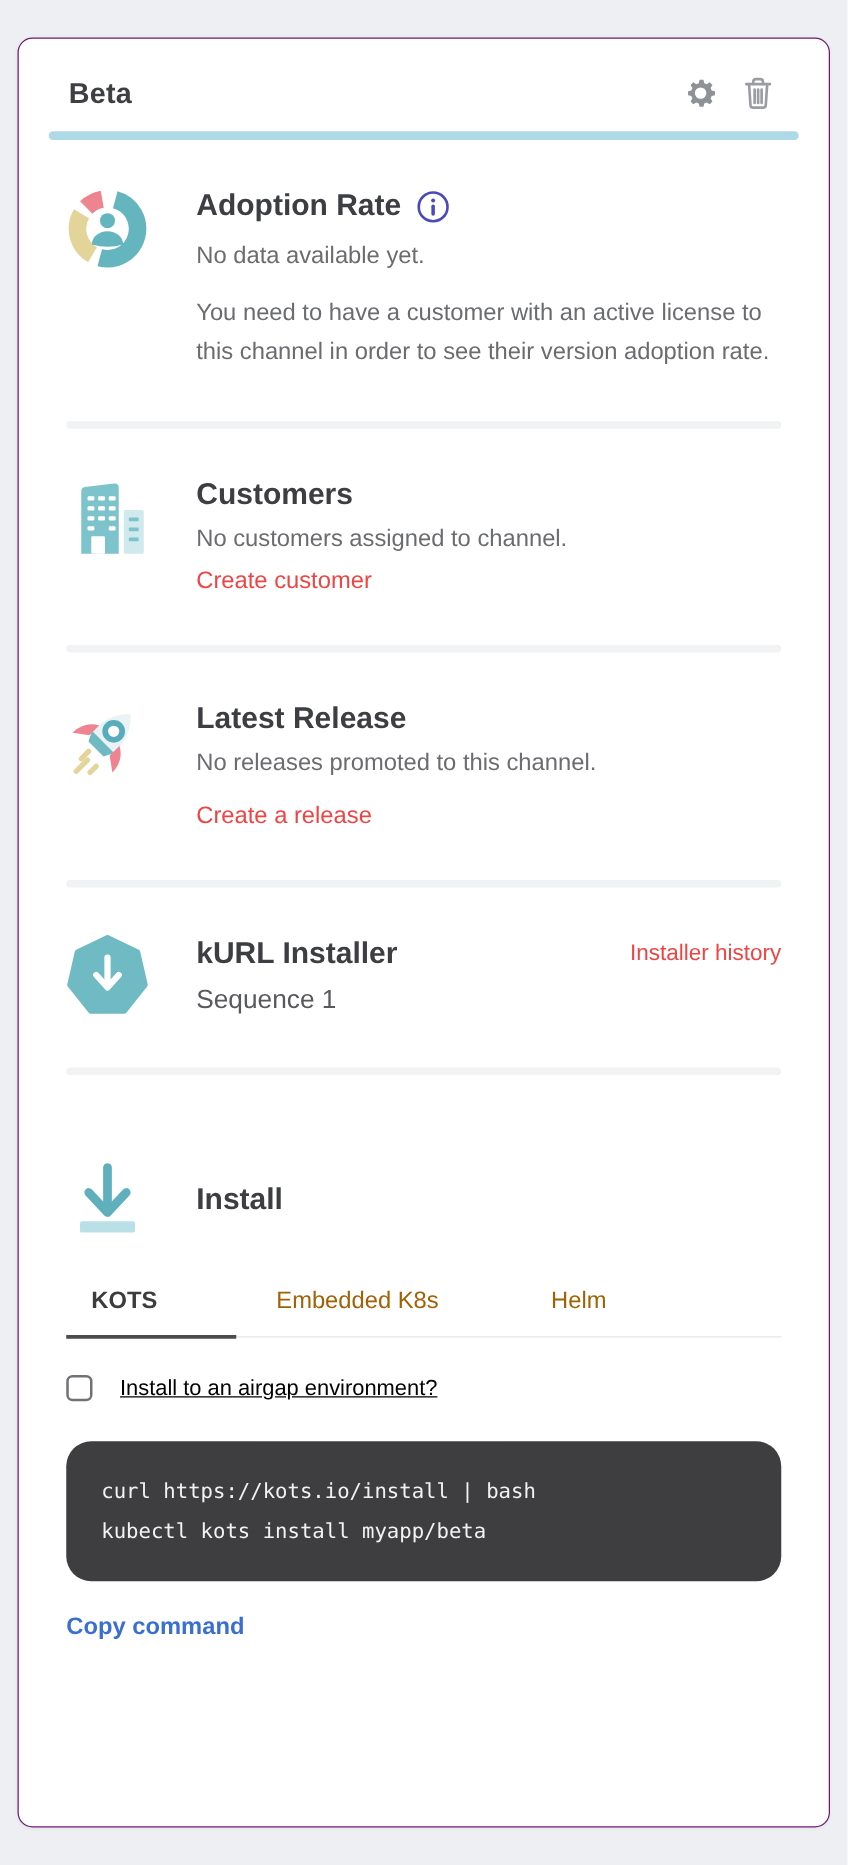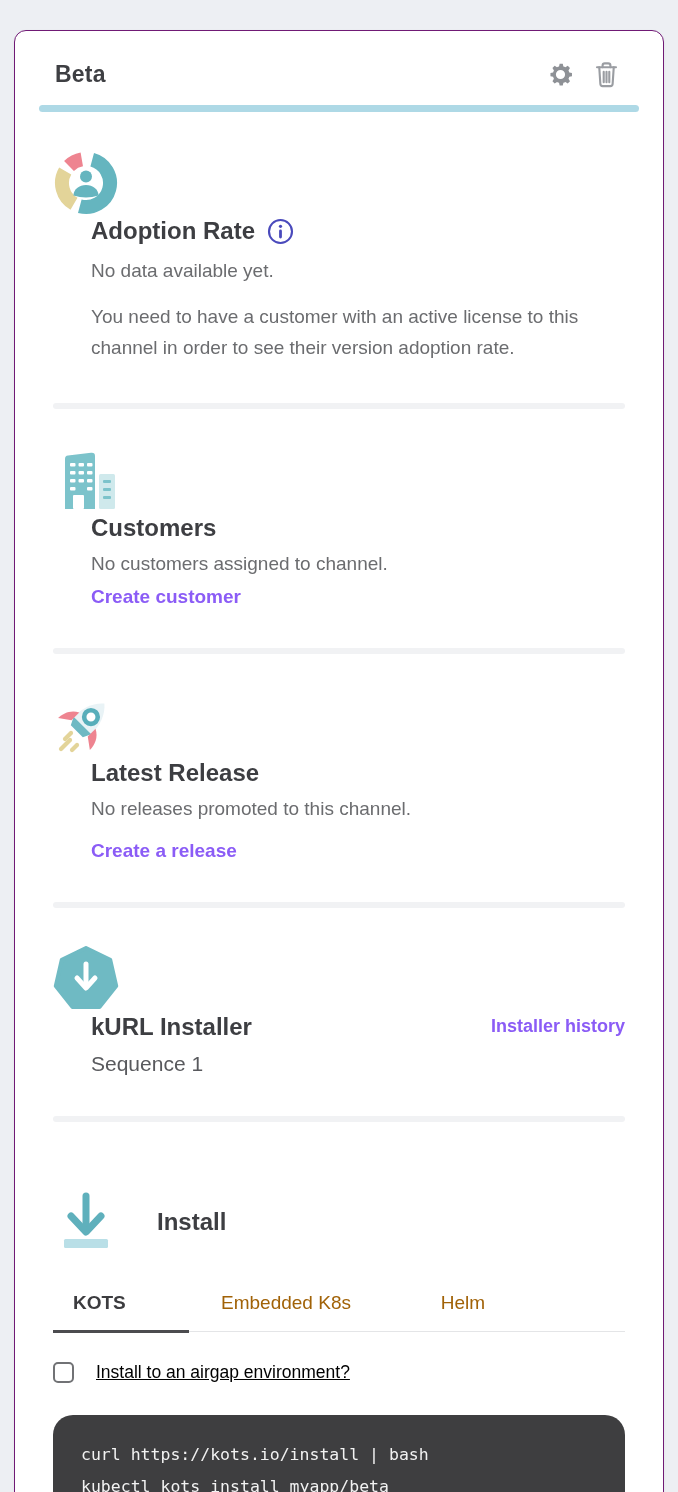--- a/index.html
+++ b/index.html
@@ -33,41 +33,41 @@
   }
   .header-actions { display: flex; align-items: center; gap: 16px; }
   .icon-btn { width: 30px; height: 30px; display:flex; align-items:center; justify-content:center; cursor:pointer; }
   .accent-rule {
     height: 7px;
     margin: 0 24px;
     border-radius: 4px;
     background: #aed9e6;
   }
   
-  .section { display: flex; padding: 38px 38px 40px 38px; flex-direction: column; }
+  .section { display: flex; padding: 38px 38px 40px 38px; }
   .section-icon { flex: 0 0 66px; width: 66px; }
   .section-body { flex: 1; margin-left: 38px; min-width: 0; }
   .section-title-row { display: flex; align-items: center; gap: 12px; }
   .section-title {
     font-size: 24px;
     font-weight: 700;
     color: #3d3e42;
     line-height: 1.25;
   }
   .muted {
     font-size: 19px;
     color: #6b6c6f;
     line-height: 1.6;
   }
   .para { margin-top: 16px; }
   .link {
     display: inline-block;
     font-size: 19px;
-    font-weight: 700;
-    color: #8b5cf6;
+    font-weight: 400;
+    color: #ef4444;
     text-decoration: none;
     cursor: pointer;
   }
   .divider {
     height: 6px;
     margin: 0 38px;
     border-radius: 3px;
     background: #f1f2f4;
   }
   .mt6  { margin-top: 6px; }

